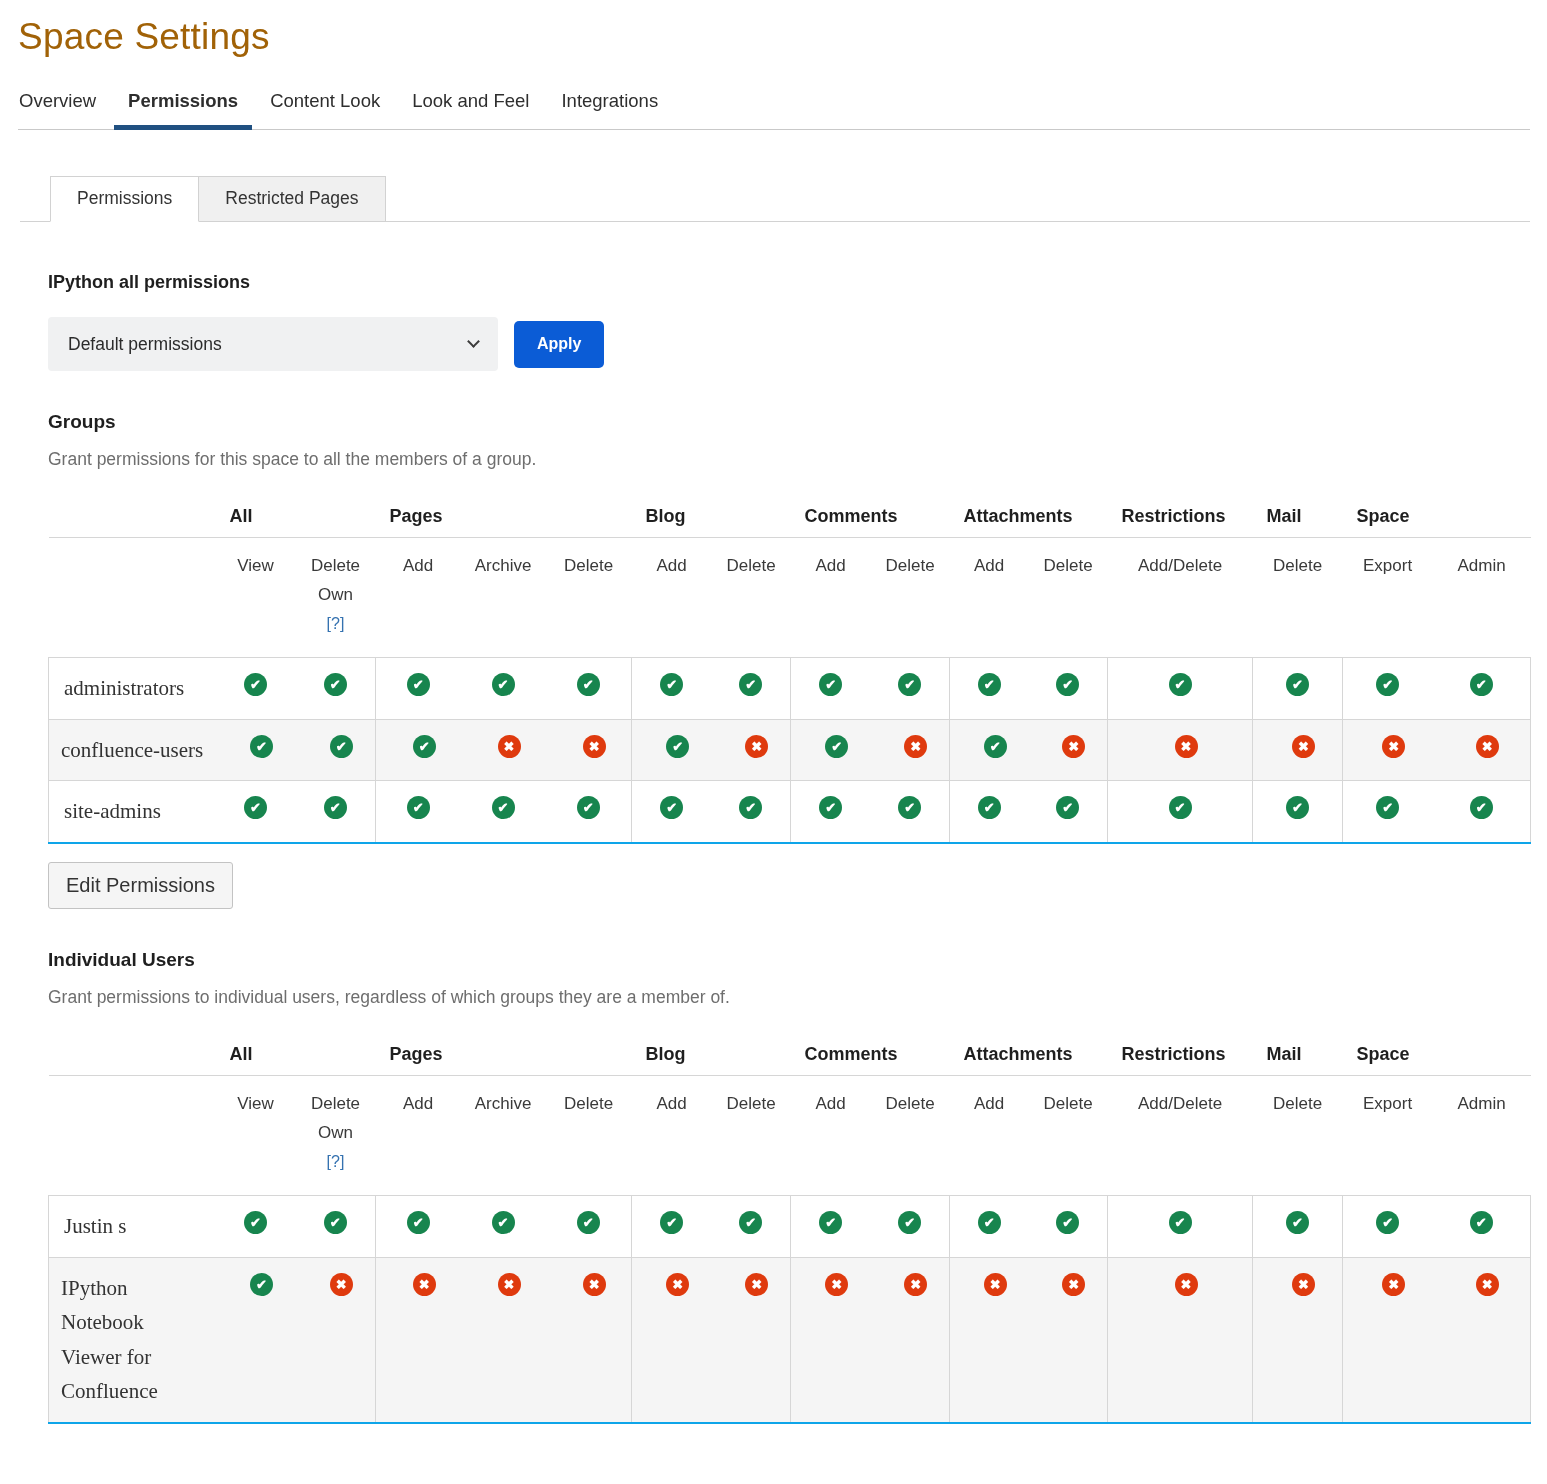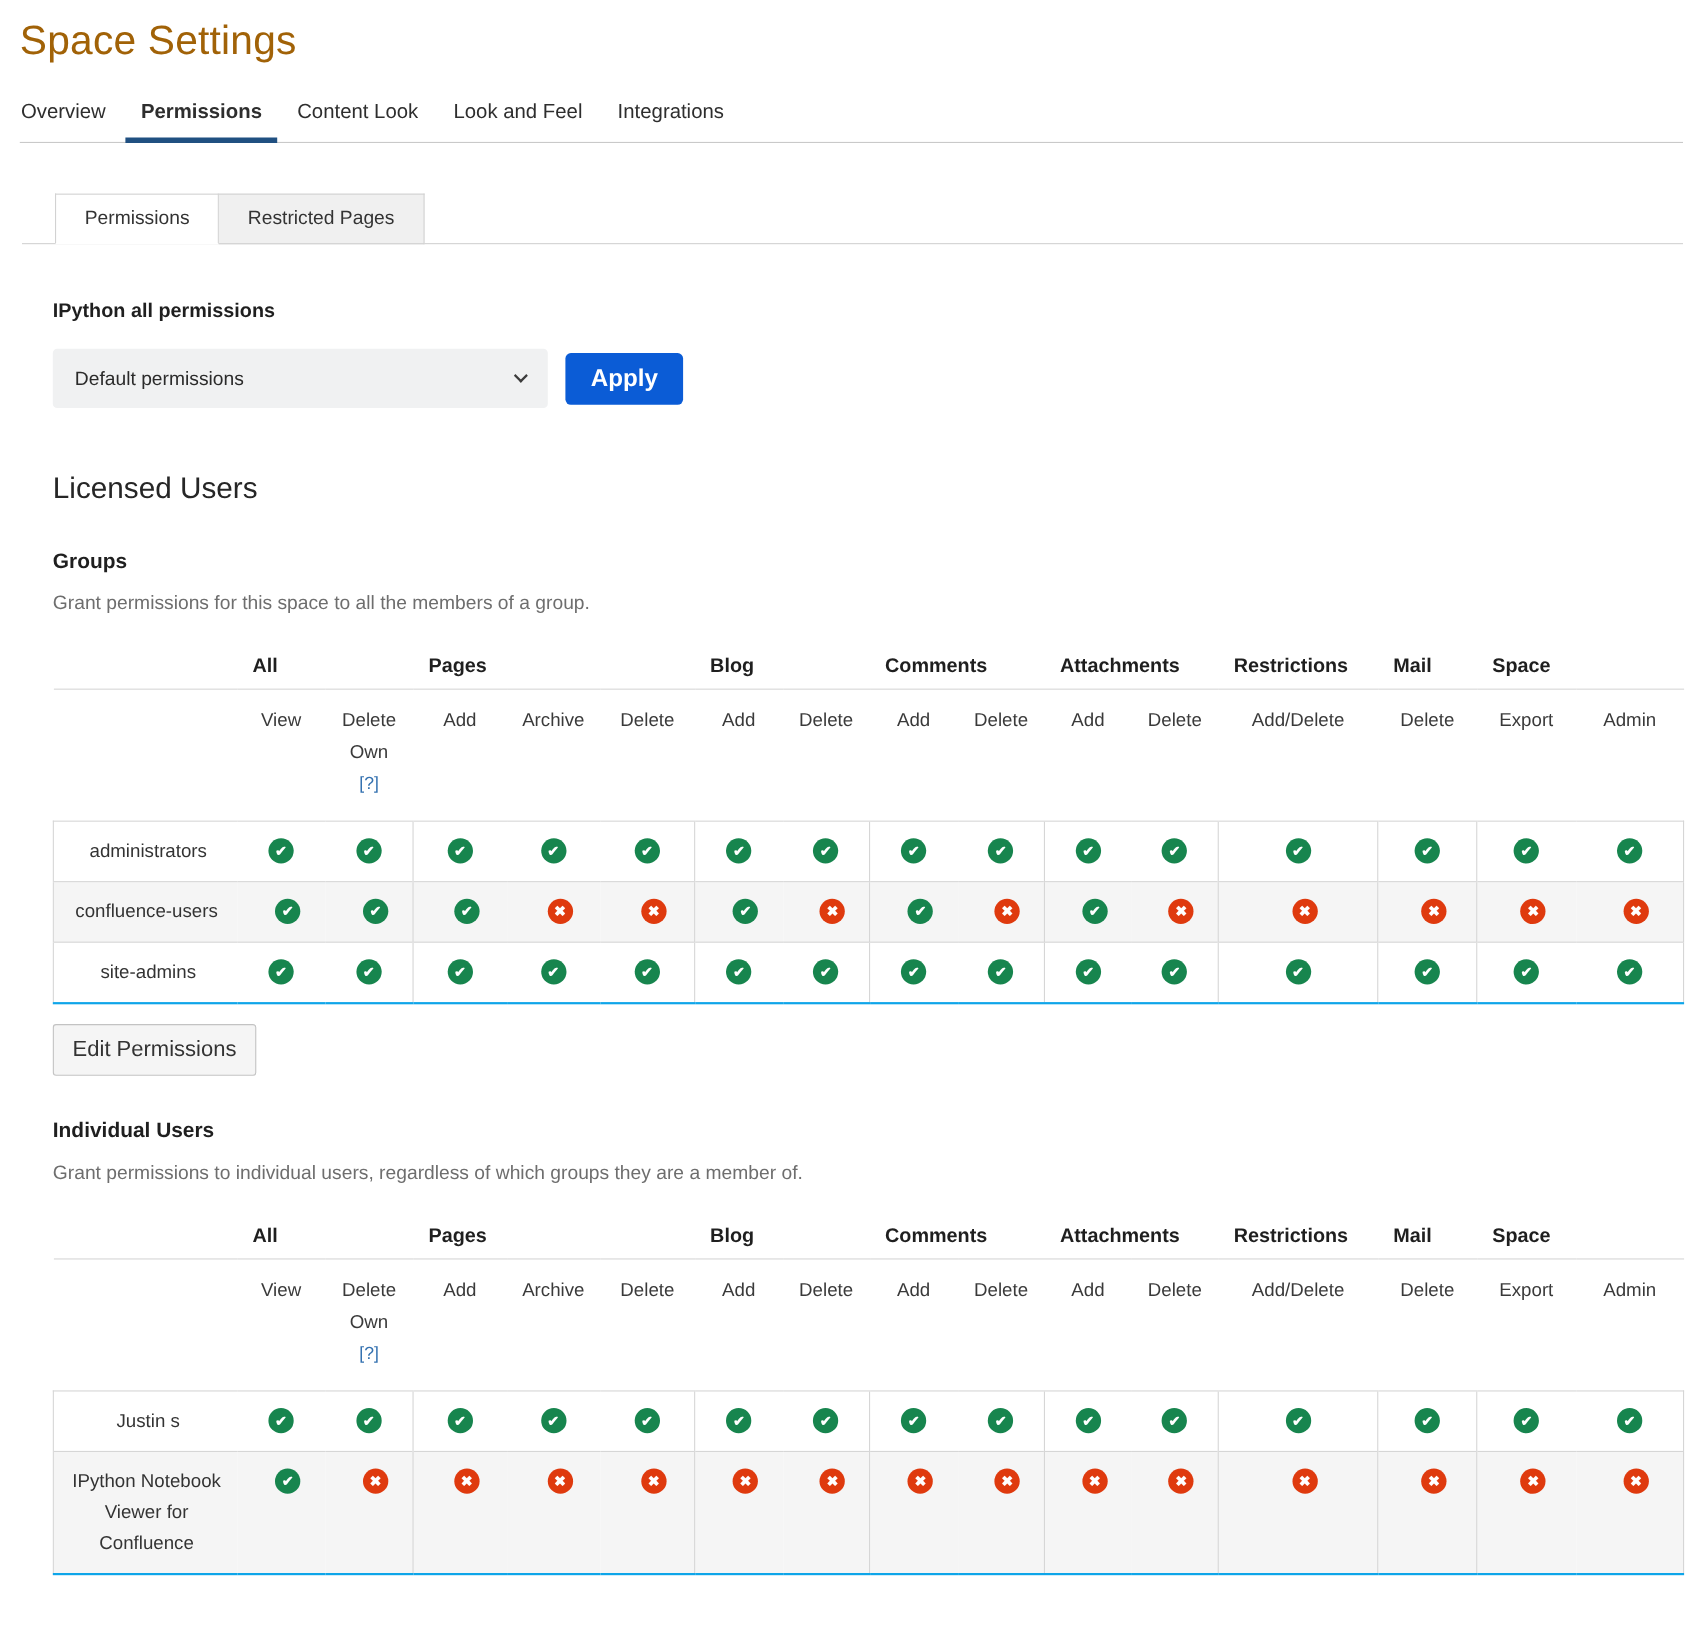--- a/index.html
+++ b/index.html
@@ -36,43 +36,43 @@
 
   .content{margin-left:30px;}
 
   .override-heading{margin-top:50px;font-size:18px;font-weight:700;color:#1f1f1f;}
   .override-controls{margin-top:24px;display:flex;align-items:center;}
   .select-box{width:450px;height:54px;background:#F0F1F2;border-radius:4px;display:flex;align-items:center;
     justify-content:space-between;padding:0 20px;font-size:17.5px;color:#2b2b2b;cursor:pointer;}
   .chevron{width:9px;height:9px;border-right:2px solid #3c3c3c;border-bottom:2px solid #3c3c3c;
     transform:rotate(45deg);margin-top:-5px;}
   .apply-btn{margin-left:16px;height:47px;padding:0 23px;background:var(--apply);color:#fff;border:none;
-    border-radius:5px;font-size:22px;font-weight:700;font-family:inherit;cursor:pointer;}
+    border-radius:5px;font-size:16px;font-weight:700;font-family:inherit;cursor:pointer;}
 
   h2.section-title{margin:58px 0 0;font-size:27px;font-weight:300;color:#262626;}
   h3.sub-section-title{margin:40px 0 0;font-size:19px;font-weight:700;color:#1f1f1f;}
   .desc{margin-top:16px;font-size:17.5px;color:#6E6E6E;}
 
   table.perm-table{border-collapse:collapse;table-layout:fixed;width:1482px;margin-top:24px;}
   .perm-table th,.perm-table td{font-weight:400;}
   .perm-table thead tr.grp-row th{
     text-align:left;font-size:18px;font-weight:700;color:#1f1f1f;
     padding:12px 0 10px 14px;border-bottom:1px solid var(--border);
   }
   .perm-table thead tr.grp-row th.th-spacer{padding:0;}
   .perm-table thead tr.sub-row th{
     text-align:center;font-size:17px;color:#3a3a3a;vertical-align:top;
     padding:14px 2px 20px;line-height:1.7;
   }
   .perm-table thead .help-link{display:block;color:var(--link);text-decoration:none;font-size:16px;}
   .perm-table tbody td{border-top:1px solid var(--border);vertical-align:top;}
   .perm-table tbody tr:last-child td{border-bottom:2px solid #0ea5e9;}
   .perm-table tbody td.row-label{
-    text-align:center;font-size:17px;color:#333;padding:13px 10px 13px 15px;
-    line-height:1.65;border-left:1px solid var(--border);word-wrap:break-word;
+    text-align:left;font-size:21px;color:#333;padding:13px 10px 13px 15px;
+    line-height:1.65;border-left:1px solid var(--border);word-wrap:break-word;font-family:Liberation Serif, serif;
   }
   .perm-table tbody td.perm{text-align:center;padding:15px 0 13px;}
   .perm-table tbody td.gstart{border-left:1px solid var(--border);}
   .perm-table tbody td.gend{border-right:1px solid var(--border);}
   .perm-table tbody tr.striped td{background:var(--stripe);padding-left:12px;}
   .perm-icon{display:inline-block;width:23px;height:23px;border-radius:50%;color:#fff;
     font-size:13px;line-height:23px;text-align:center;font-weight:700;}
   .perm-icon.granted{background:var(--granted);}
   .perm-icon.denied{background:var(--denied);}
 
@@ -104,21 +104,20 @@
     <div class="override-heading">IPython all permissions</div>
 
     <div class="override-controls">
       <div class="select-box">
         <span>Default permissions</span>
         <span class="chevron"></span>
       </div>
       <button class="apply-btn">Apply</button>
     </div>
 
-    <h2 class="section-title">Licensed Users</h2>
 
     <h3 class="sub-section-title">Groups</h3>
     <div class="desc">Grant permissions for this space to all the members of a group.</div>
 
     <table class="perm-table" id="groups-table">
         <colgroup>
           <col style="width: 167px;">
           <col style="width: 80px;">
           <col style="width: 80px;">
           <col style="width: 85px;">

